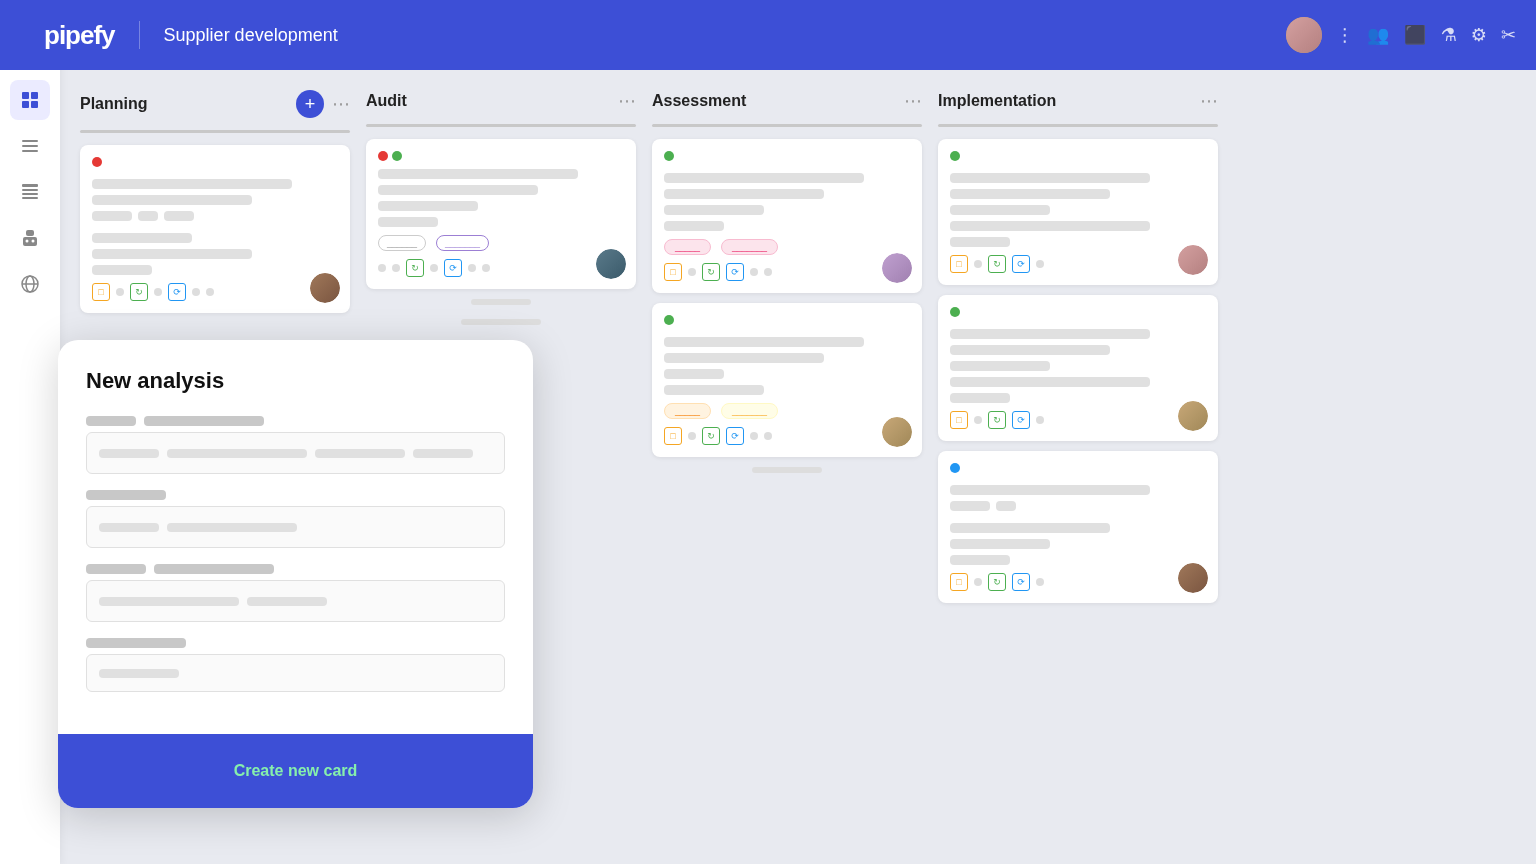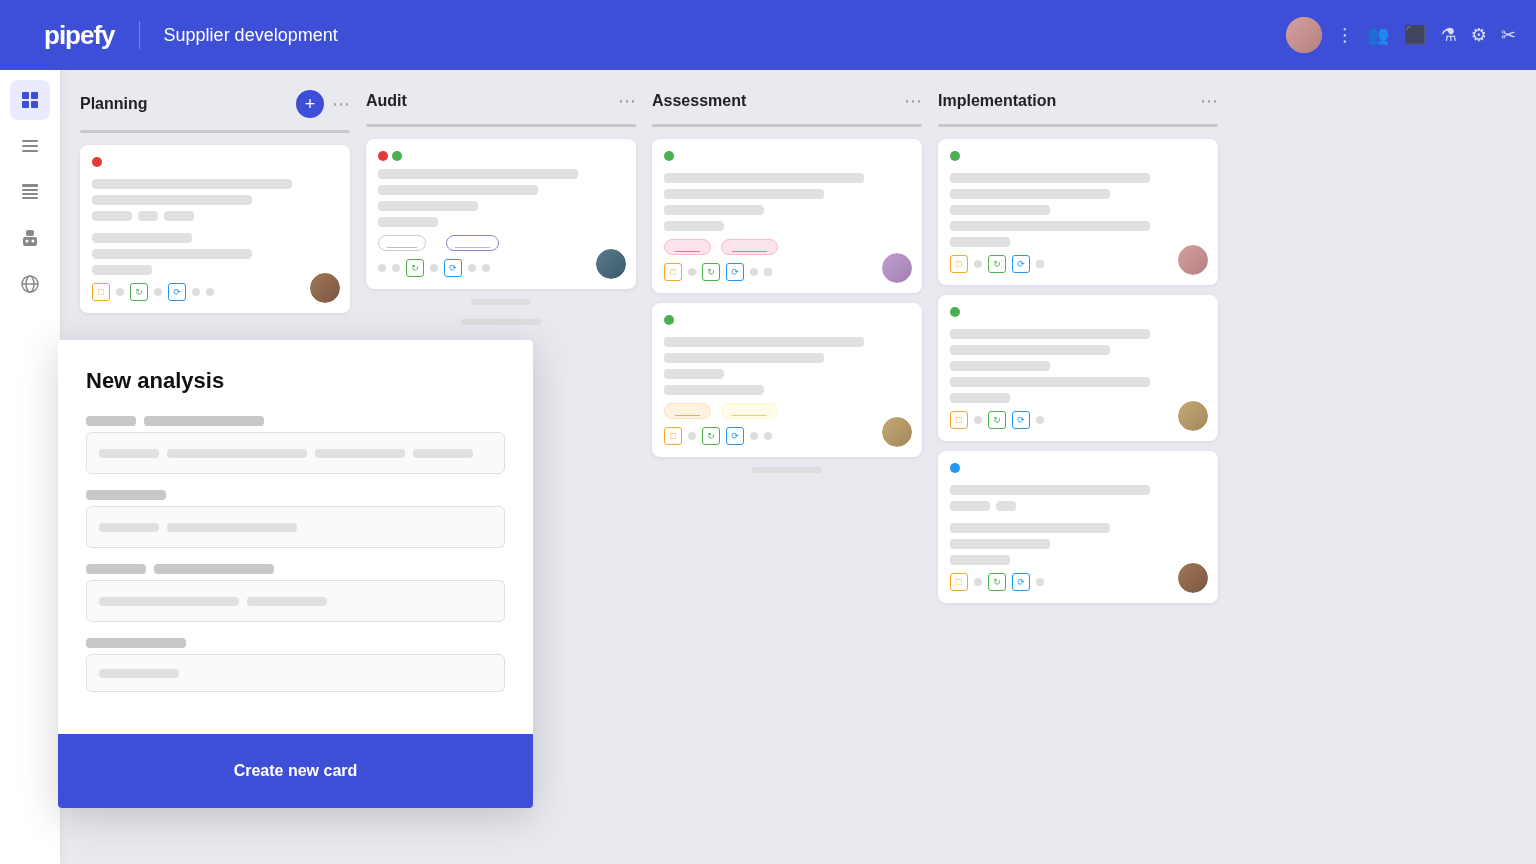--- a/index.html
+++ b/index.html
@@ -256,21 +256,21 @@
       pointer-events: none;
     }
 
     
     .modal {
       position: absolute;
       top: 340px;
       left: 58px;
       width: 475px;
       background: white;
-      border-radius: 4px;
+      border-radius: 20px;
       box-shadow: 0 8px 40px rgba(0,0,0,0.18);
       overflow: hidden;
       pointer-events: all;
     }
     .modal-body {
       padding: 28px 28px 100px;
     }
     .modal-title {
       font-size: 22px;
       font-weight: 700;
@@ -313,21 +313,21 @@
       position: absolute;
       bottom: 0; left: 0; right: 0;
       height: 74px;
       background: #3d4fd6;
       display: flex;
       align-items: center;
       justify-content: center;
       cursor: pointer;
     }
     .modal-footer-text {
-      color: #ffffff;
+      color: #86efac;
       font-size: 16px;
       font-weight: 600;
     }
   </style>
 </head>
 <body>
 
 <div class="header">
   <div class="logo-area">
     <span class="logo-text">pipefy</span>
@@ -433,21 +433,21 @@
       <div class="column-underline" style="background:#c8c8c8"></div>
       <div class="card">
         <div class="card-dot-row">
           <div class="card-dot" style="background:#e53935;margin-bottom:0"></div>
           <div class="card-dot" style="background:#4caf50;margin-bottom:0"></div>
         </div>
         <div class="skeleton skeleton-xl"></div>
         <div class="skeleton skeleton-lg"></div>
         <div class="skeleton skeleton-md"></div>
         <div class="skeleton skeleton-sm"></div>
-        <div style="margin:8px 0;display:flex;gap:16px;align-items:flex-end">
+        <div style="margin:8px 0;display:flex;gap:6px;align-items:flex-end">
           <span class="tag tag-outline-gray" style="font-size:9px;padding:2px 8px">______</span>
           <span class="tag tag-outline-purple" style="font-size:9px;padding:2px 8px">_______</span>
         </div>
         <div class="card-icons">
           <div class="icon-dot"></div>
           <div class="icon-dot"></div>
           <div class="card-icon-box icon-green">↻</div>
           <div class="icon-dot"></div>
           <div class="card-icon-box icon-blue">⟳</div>
           <div class="icon-dot"></div>

